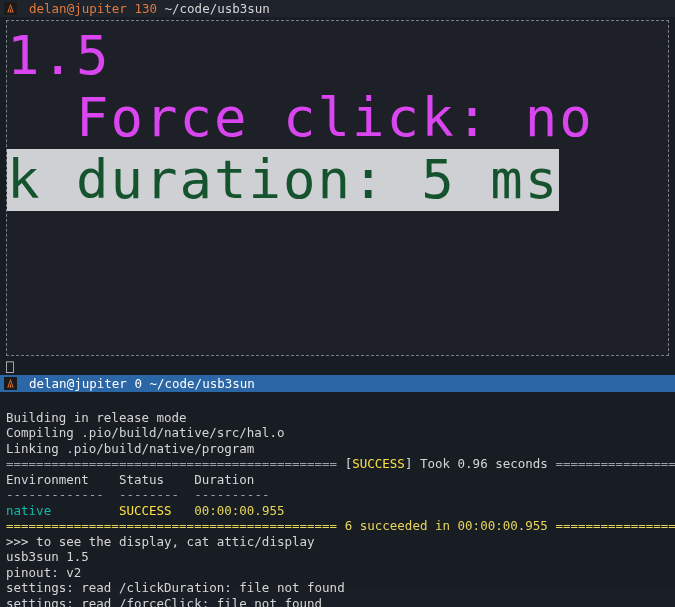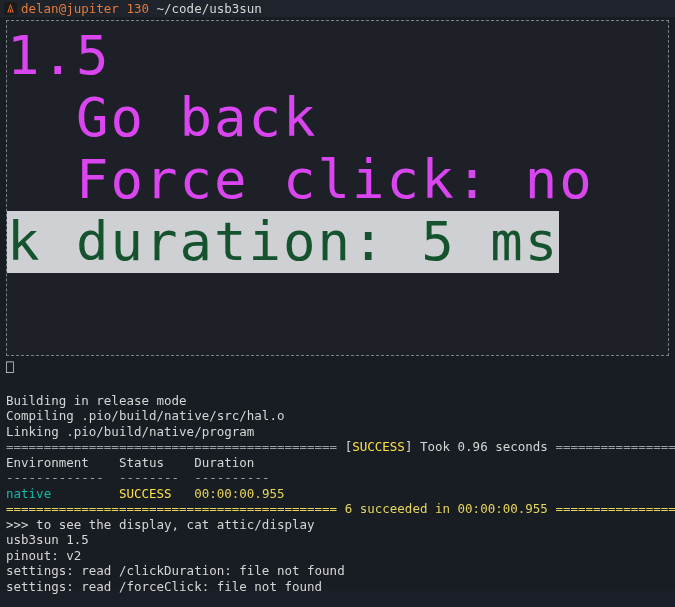--- a/index.html
+++ b/index.html
@@ -10,21 +10,21 @@
     color: #d6d6d6;
     width: 675px;
     height: 607px;
     overflow: hidden;
   }
   .pane-title {
     background: #1e232c;
     display: flex;
     align-items: center;
     padding: 1px 4px;
-    gap: 4px;
+    gap: 12px;
     height: 17px;
   }
   .pane-title.active {
     background: #2b66a6;
   }
   .prompt-icon {
     width: 13px;
     height: 13px;
     display: inline-block;
     vertical-align: middle;
@@ -107,30 +107,43 @@
     </span>
     <span>
       <span class="title-user">delan</span><span class="title-sep">@</span><span class="title-host">jupiter</span>
       <span class="title-num">130</span>
       <span class="title-path">~/code/usb3sun</span>
     </span>
   </div>
 
   <div class="display-frame">
     <div class="display-line">1.5</div>
-    <div class="display-line">  Go back</div>
     <div class="display-line">  Force click: no</div>
     <div><span class="display-line sel">k duration: 5 ms</span></div>
   </div>
   <div class="below-frame">
     <span>⎕</span>
   </div>
 </div>
 
 <div class="pane-bottom">
+  <div class="pane-title active">
+    <span class="prompt-icon">
+      <svg viewBox="0 0 16 16" width="13" height="13">
+        <rect x="0" y="0" width="16" height="16" fill="#1a1a1a"></rect>
+        <path d="M8 2 L12 13 L10.5 13 L8 5 L5.5 13 L4 13 Z" fill="#e86f2b"></path>
+        <path d="M8 8 L9.3 13 L6.7 13 Z" fill="#e86f2b"></path>
+      </svg>
+    </span>
+    <span>
+      <span class="title-user">delan</span><span class="title-sep">@</span><span class="title-host">jupiter</span>
+      <span class="title-num">0</span>
+      <span class="title-path">~/code/usb3sun</span>
+    </span>
+  </div>
 
   <div class="term-body">
 <span>Building in release mode</span>
 <span>Compiling .pio/build/native/src/hal.o</span>
 <span>Linking .pio/build/native/program</span>
 <span class="lowline"><span class="hr-eq">============================================</span><span> [</span><span class="success">SUCCESS</span><span>] Took 0.96 seconds </span><span class="hr-eq">==============================</span></span>
 <span class="lowline"><span class="tbl-hdr">Environment</span>    <span class="tbl-hdr">Status</span>    <span class="tbl-hdr">Duration</span></span>
 <span class="lowline hr-dash-grey"><span>-------------</span>  <span>--------</span>  <span>----------</span></span>
 <span class="lowline"><span class="native">native</span>         <span class="success">SUCCESS</span>   <span class="num-y">00:00:00.955</span></span>
 <span class="lowline eq-yellow"><span>============================================</span><span> 6 succeeded in </span><span>00:00:00.955</span><span> </span><span>=========================</span></span>

